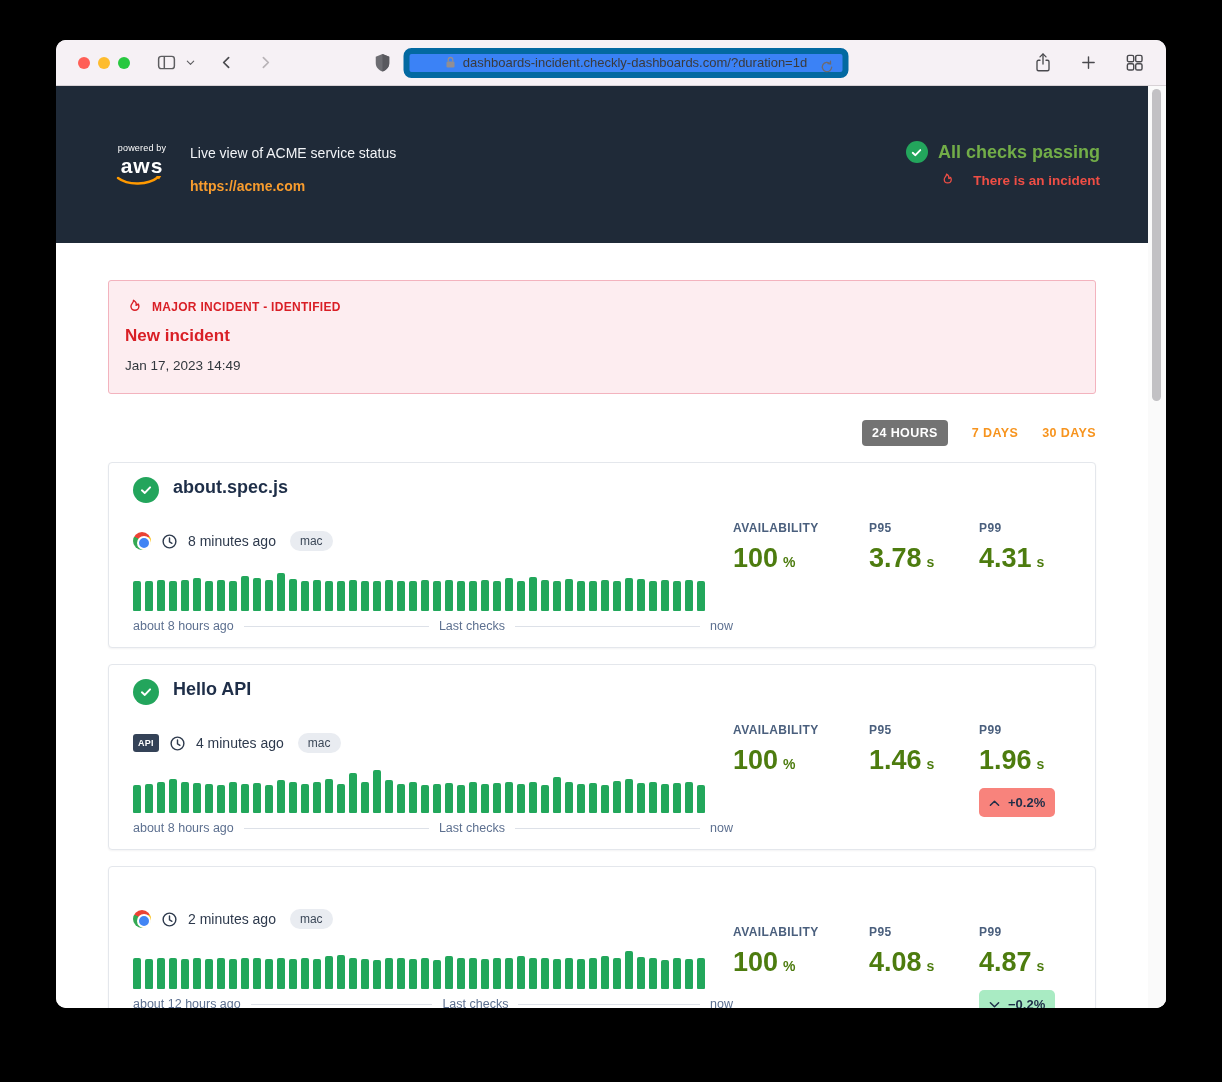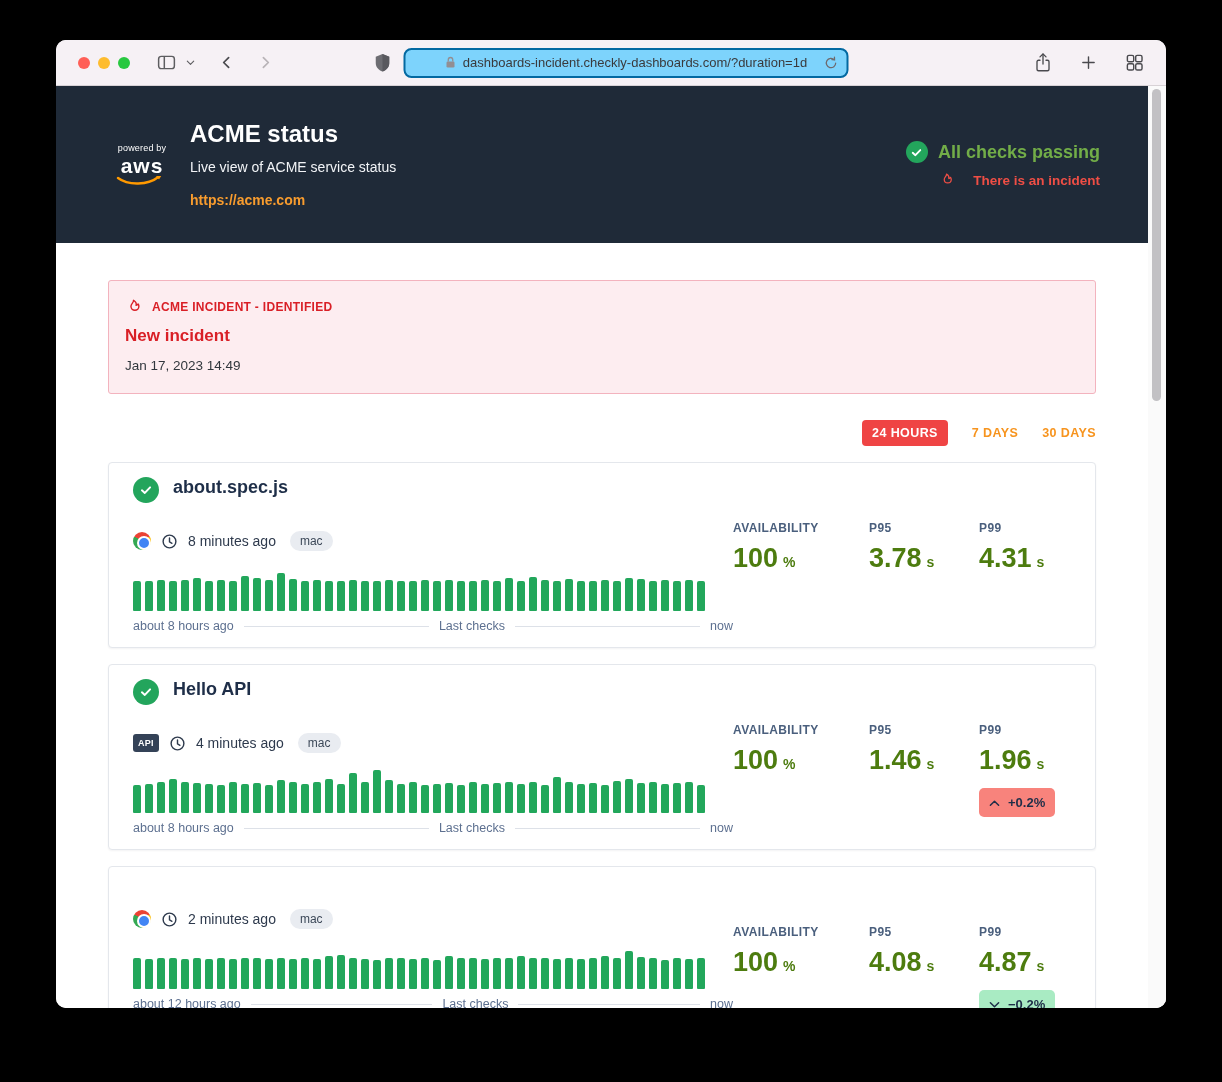--- a/index.html
+++ b/index.html
@@ -11,21 +11,21 @@
   
   .toolbar { height:46px; background:#f6f1f5; border-bottom:1px solid #d8d2d6;
              display:flex; align-items:center; position:relative; }
   .traffic { display:flex; gap:8px; margin-left:22px; }
   .light { width:12px; height:12px; border-radius:50%; }
   .light.red { background:#ff5f57; } .light.yellow { background:#febc2e; } .light.green { background:#28c840; }
   .tb-icon { display:flex; align-items:center; justify-content:center; }
   .tb-left { display:flex; align-items:center; }
   .urlwrap { position:absolute; left:50%; top:50%; transform:translate(-50%,-50%);
              display:flex; align-items:center; gap:12px; }
-  .urlpill { width:445px; height:30px; background:#7dd3fc; border:2px solid #0369a1; border-radius:8px;
+  .urlpill { width:445px; height:30px; background:#3b82f6; border:6px solid #0369a1; border-radius:8px;
              display:flex; align-items:center; justify-content:center; gap:6px; position:relative;
              font-size:13px; color:#3a3a3c; }
   .reload { position:absolute; right:8px; top:5px; }
   .tool-right { margin-left:auto; margin-right:22px; display:flex; gap:28px; align-items:center; }
 
   
   .page { position:relative; height:922px; background:#fff; }
   .scrollbar { position:absolute; top:0; right:0; bottom:0; width:18px; background:#fafafa; }
   .scroll-thumb { position:absolute; top:3px; left:4px; width:9px; height:312px; background:#c2c1c4; border-radius:5px; }
   .site { width:1092px; height:100%; overflow:hidden; }
@@ -53,21 +53,21 @@
   .banner { border:1px solid #f3b3be; background:#fdedf0; border-radius:3px; padding:17px 16px 20px; }
   .kicker-row { display:flex; align-items:center; gap:10px; color:#d91f26; font-weight:700;
                 font-size:12px; letter-spacing:.3px; }
   .banner-title { margin-top:10px; font-size:17px; font-weight:800; color:#d91f26; }
   .banner-msg { margin-top:13px; font-size:13.5px; color:#31373d; }
   .banner-time { margin-top:12px; font-size:13.5px; color:#31373d; }
 
   .range-row { display:flex; justify-content:flex-end; align-items:center; gap:24px; margin-top:26px;
                font-size:12.5px; font-weight:800; color:#f7941e; letter-spacing:.4px; }
   .range-btn { cursor:default; }
-  .range-btn.active { background:#ef4444; color:#fff; padding:6px 10px; border-radius:4px; }
+  .range-btn.active { background:#737373; color:#fff; padding:6px 10px; border-radius:4px; }
 
   .card { margin-top:16px; border:1px solid #e4e7ec; border-radius:4px; background:#fff;
           box-shadow:0 1px 2px rgba(16,24,40,.05); padding:14px 24px; display:flex; }
   .card-left { width:600px; }
   .title-row { display:flex; gap:14px; }
   .check-circle.md { width:26px; height:26px; }
   .check-name { font-size:18px; font-weight:800; color:#1e2e48; }
   .meta-row { display:flex; align-items:center; gap:10px; margin-top:28px; font-size:14px; color:#2e3a4d; }
   .chrome-icon { width:18px; height:18px; border-radius:50%; flex:none;
                  background:conic-gradient(from 60deg, #fbbc05 0 120deg, #34a853 120deg 240deg, #ea4335 240deg 360deg);
@@ -187,21 +187,20 @@
       <header class="site-header">
         <div class="aws-logo">
           <div class="aws-powered">powered by</div>
           <div class="aws-word">aws</div>
           <svg width="46" height="11" viewBox="0 0 46 11">
             <path d="M2 2c10 7.5 30 7.5 41-1.5" fill="none" stroke="#f90" stroke-width="2.4" stroke-linecap="round"></path>
             <path d="M40 0l5.5-.5-2.5 4z" fill="#f90"></path>
             </svg>
         </div>
         <div class="hdr-text">
-          <h1>ACME status</h1>
           <div class="hdr-sub">Live view of ACME service status</div>
           <a class="hdr-link">https://acme.com</a>
         </div>
         <div class="header-status">
           <div class="ok-row">
             <span class="check-circle lg">
               <svg width="13" height="13" viewBox="0 0 24 24" fill="none" stroke="#fff" stroke-width="3.4" stroke-linecap="round" stroke-linejoin="round">
                   <polyline points="5 12.5 10 17 19 7.5"></polyline>
                 </svg>
             </span>
@@ -220,21 +219,21 @@
 
       <div class="content">
 
         <section class="banner">
           <div class="kicker-row">
             <span>
               <svg width="17" height="18" viewBox="0 0 24 24" fill="none" stroke="#d91f26" stroke-width="2" stroke-linejoin="round">
                 <path d="M12 2.5c.8 3-3.6 4.8-3.6 8.6a5.6 5.6 0 0 0 11.2 0c0-1.3-.4-2.5-1.1-3.4-.7 1.2-1.7 1.9-2.8 2 .6-2.6-1.1-5.8-3.7-7.2z"></path>
                 </svg>
             </span>
-            <span>ACME INCIDENT - IDENTIFIED</span>
+            <span>MAJOR INCIDENT - IDENTIFIED</span>
           </div>
           <div class="banner-title">New incident</div>
           <div class="banner-time">Jan 17, 2023 14:49</div>
         </section>
 
         <div class="range-row">
           <span class="range-btn active">24 HOURS</span>
           <span class="range-btn">7 DAYS</span>
           <span class="range-btn">30 DAYS</span>
         </div>

